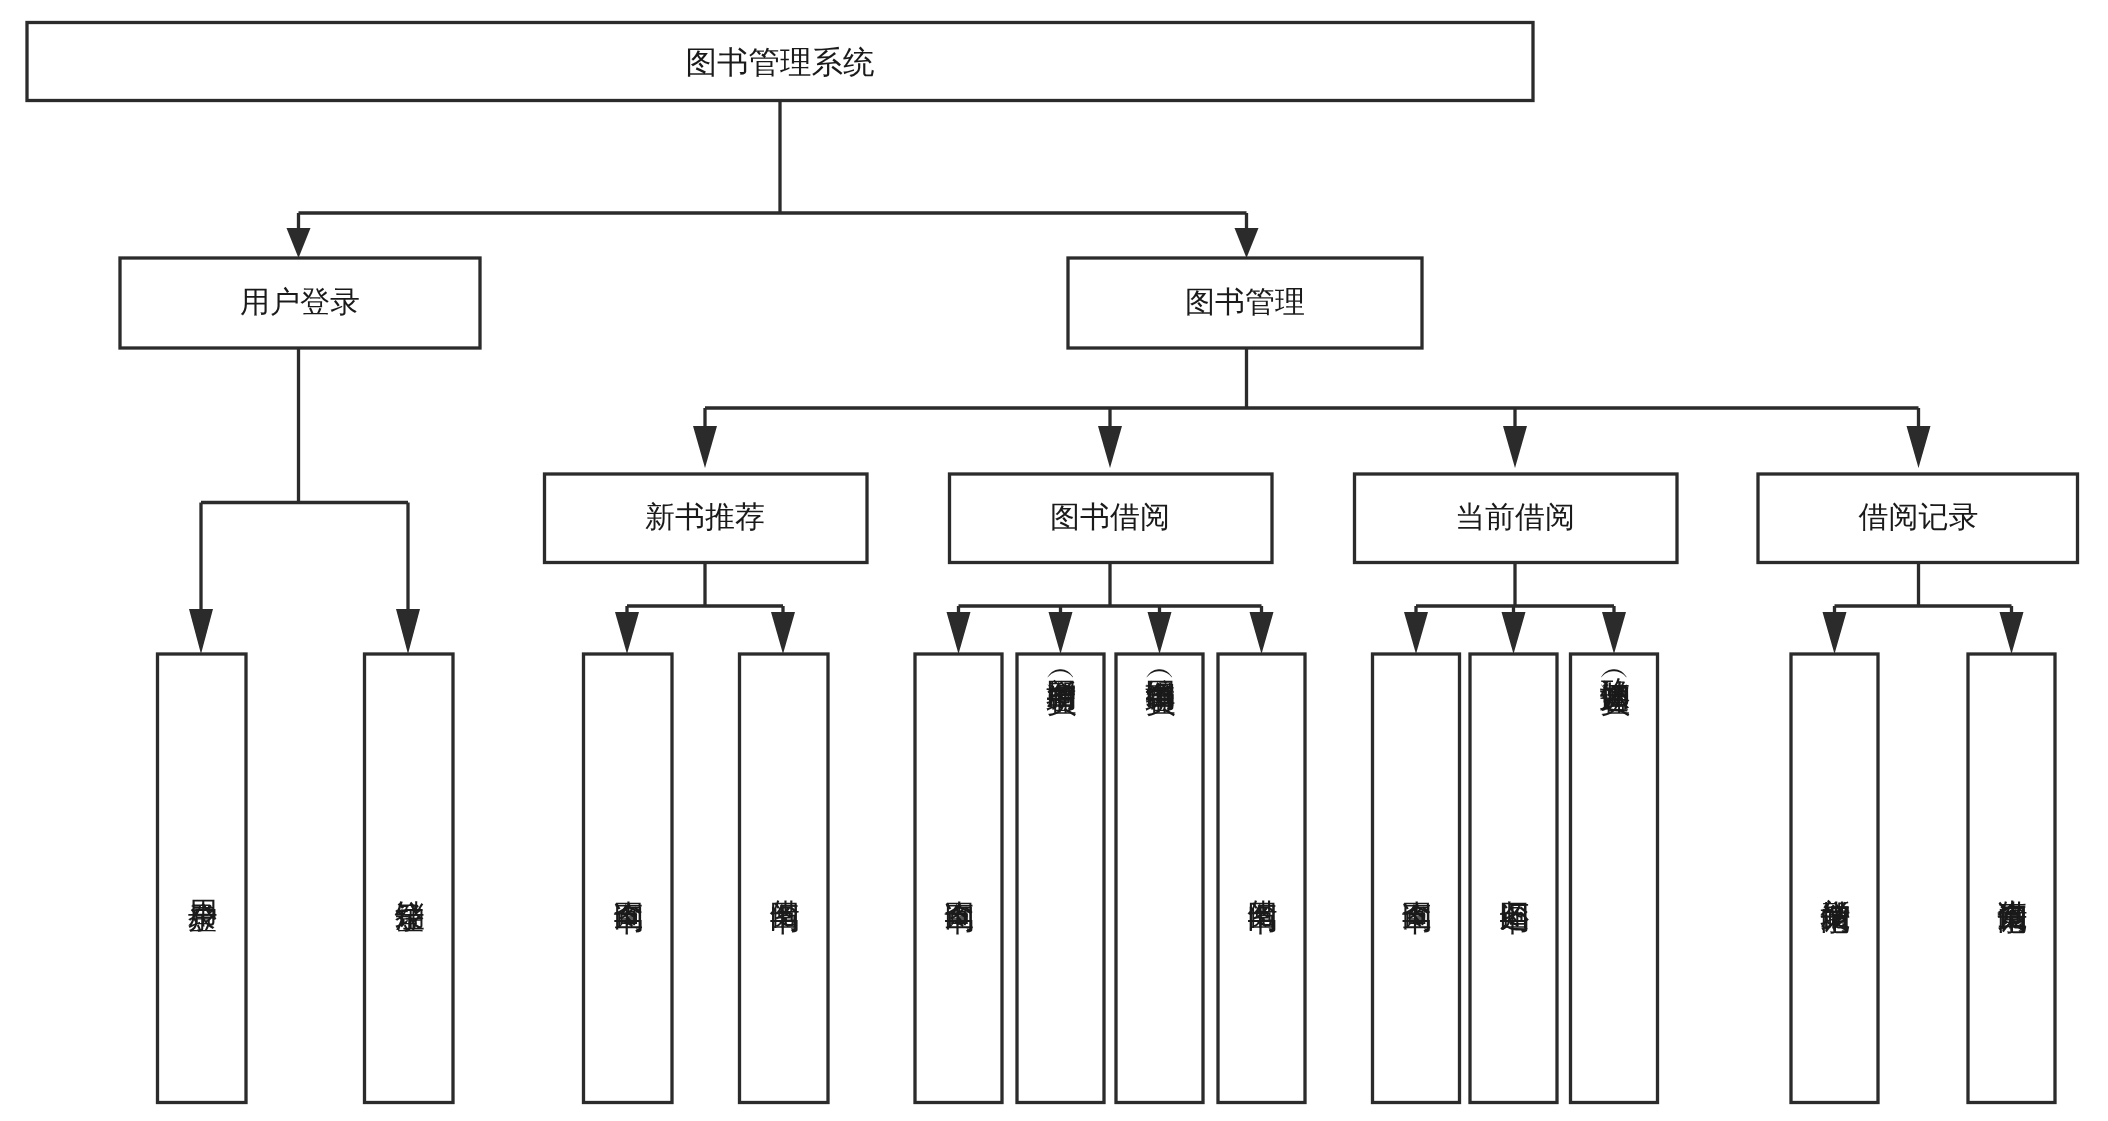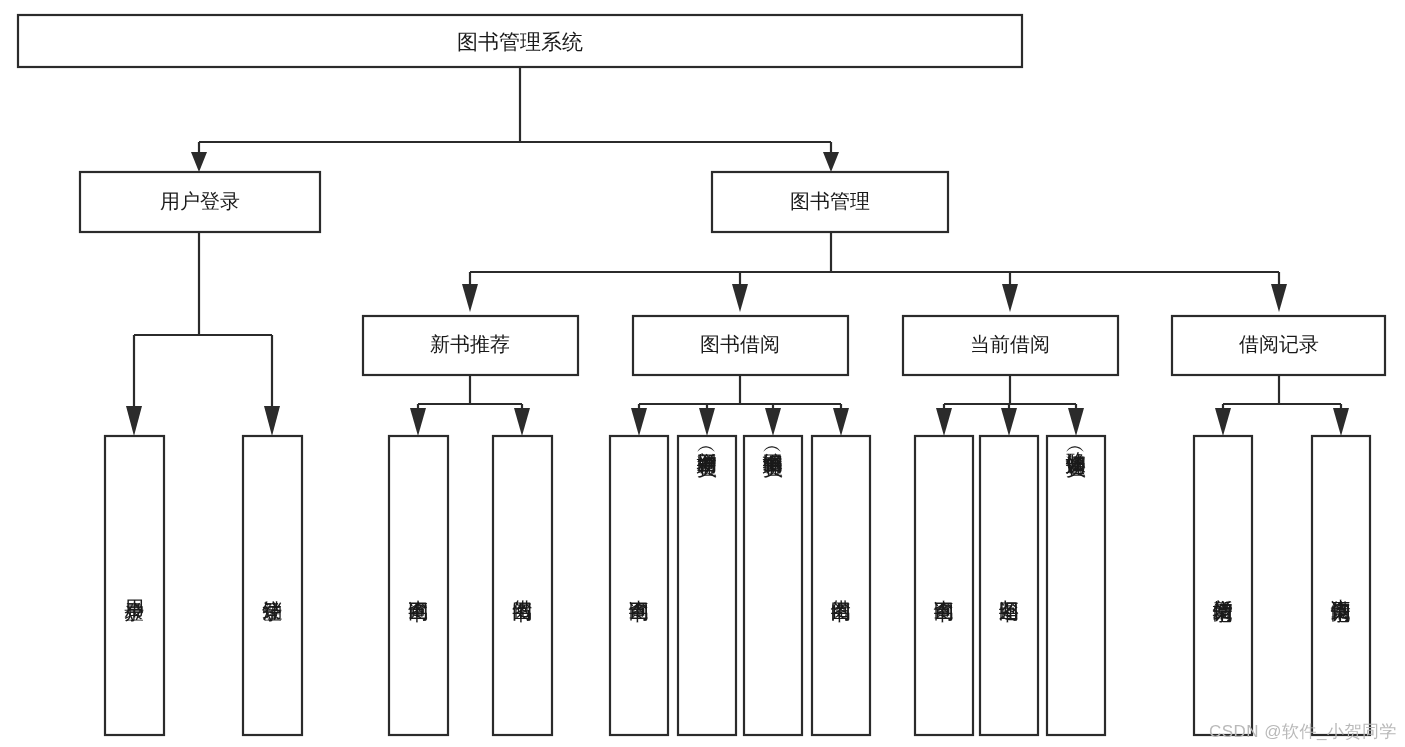--- a/index.html
+++ b/index.html
@@ -210,14 +210,13 @@
     <span class="vert-label">确认归还（管理员）</span>
   </div>
 
   <div class="leaf-label-wrap" style="left:1194px; top:436px; width:58px; height:299px;">
     <span class="vert-label">新增借阅记录</span>
   </div>
   <div class="leaf-label-wrap" style="left:1312px; top:436px; width:58px; height:299px;">
     <span class="vert-label">查询借阅记录</span>
   </div>
 
-  <div class="watermark">CSDN @软件_小贺同学</div>
 </div>
 
 </body></html>

